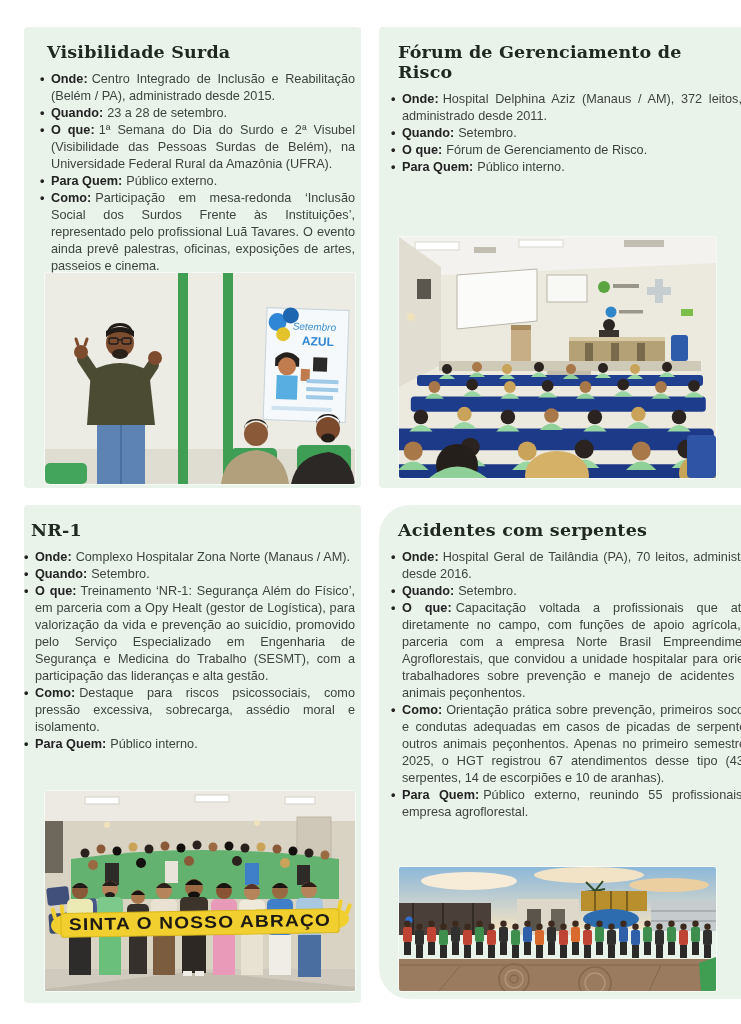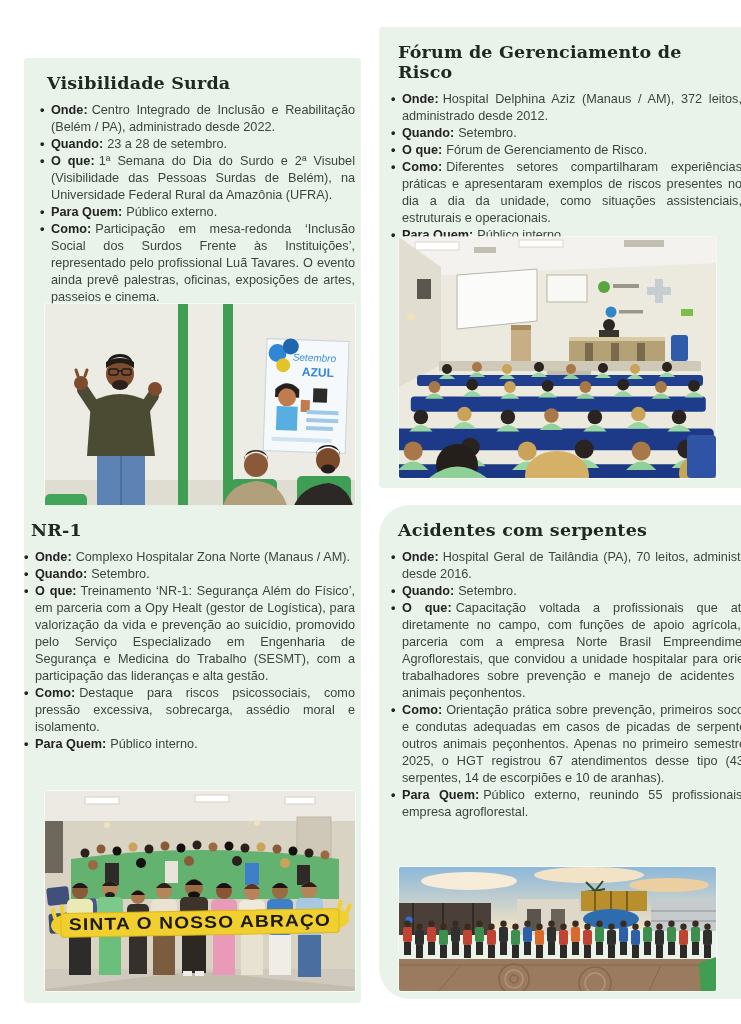--- a/index.html
+++ b/index.html
@@ -4,21 +4,21 @@
 <style>
   html,body{margin:0;padding:0;background:#ffffff;}
   .page{
     position:relative;width:741px;height:1024px;background:#ffffff;
     font-family:"Liberation Sans",sans-serif;overflow:hidden;
   }
   .card{
     position:absolute;background:var(--card-background,#e9f3ea);
     border-radius:4px;box-sizing:border-box;
   }
-  .card-tl{left:24px;top:27px;width:337px;height:461px;padding:9px 6px 0 16px;margin-top:31px;}
+  .card-tl{left:24px;top:27px;width:337px;height:461px;padding:9px 6px 0 16px;}
   .card-tr{left:379px;top:27px;width:369px;height:461px;padding:9px 6px 0 12px;}
   .card-bl{left:24px;top:505px;width:337px;height:498px;padding:9px 6px 0 0;}
   .card-br{left:379px;top:505px;width:393px;height:494px;padding:9px 6px 0 12px;border-radius:31px;}
   .title{
     font-family:"DejaVu Serif","Liberation Serif",serif;
     font-size:17.5px;font-weight:700;color:var(--title-color,#20281f);
     margin:6px 0 9px 7px;letter-spacing:.2px;
   }
   .bullets{
     list-style:none;margin:0;padding:0;
@@ -39,21 +39,21 @@
   .photo-d{left:20px;bottom:8px;}
 </style>
 </head>
 <body>
 
 <div class="page">
 
   <section class="card card-tl">
     <h2 class="title">Visibilidade Surda</h2>
     <ul class="bullets">
-  <li><span class="blab">Onde:</span><span class="btxt">Centro Integrado de Inclusão e Reabilitação (Belém / PA), administrado desde 2022.</span></li>
+  <li><span class="blab">Onde:</span><span class="btxt">Centro Integrado de Inclusão e Reabilitação (Belém / PA), administrado desde 2015.</span></li>
 
   <li><span class="blab">Quando:</span><span class="btxt">23 a 28 de setembro.</span></li>
 
   <li><span class="blab">O que:</span><span class="btxt">1ª Semana do Dia do Surdo e 2ª Visubel (Visibilidade das Pessoas Surdas de Belém), na Universidade Federal Rural da Amazônia (UFRA).</span></li>
 
   <li><span class="blab">Para Quem:</span><span class="btxt">Público externo.</span></li>
 
   <li><span class="blab">Como:</span><span class="btxt">Participação em mesa-redonda ‘Inclusão Social dos Surdos Frente às Instituições’, representado pelo profissional Luã Tavares. O evento ainda prevê palestras, oficinas, exposições de artes, passeios e cinema.</span></li>
 </ul>
     <figure class="photo photo-a">
@@ -115,27 +115,26 @@
           <path d="M271 153 Q271 141 283 141 Q295 141 295 153 L295 148 Q283 137 271 148 Z" fill="#1d1815"></path>
           <ellipse cx="283" cy="165" rx="7" ry="4.5" fill="#241d18"></ellipse>
         </g>
       </svg>
     </figure>
   </section>
 
   <section class="card card-tr">
     <h2 class="title">Fórum de Gerenciamento de Risco</h2>
     <ul class="bullets">
-  <li><span class="blab">Onde:</span><span class="btxt">Hospital Delphina Aziz (Manaus / AM), 372 leitos, administrado desde 2012.</span></li>
+  <li><span class="blab">Onde:</span><span class="btxt">Hospital Delphina Aziz (Manaus / AM), 372 leitos, administrado desde 2011.</span></li>
 
   <li><span class="blab">Quando:</span><span class="btxt">Setembro.</span></li>
 
   <li><span class="blab">O que:</span><span class="btxt">Fórum de Gerenciamento de Risco.</span></li>
 
-  <li><span class="blab">Como:</span><span class="btxt">Diferentes setores compartilharam experiências práticas e apresentaram exemplos de riscos presentes no dia a dia da unidade, como situações assistenciais, estruturais e operacionais.</span></li>
 
   <li><span class="blab">Para Quem:</span><span class="btxt">Público interno.</span></li>
 </ul>
     <figure class="photo photo-b">
       <svg width="317" height="241" viewBox="0 0 317 241" preserveAspectRatio="none" xmlns="http://www.w3.org/2000/svg">
         <defs>
           <g id="aud1">
               <circle cx="0" cy="0" r="5" fill="#2a2320"></circle>
               <path d="M-8 10 Q0 1 8 10 Z" fill="#98d7a2"></path>
             </g>

